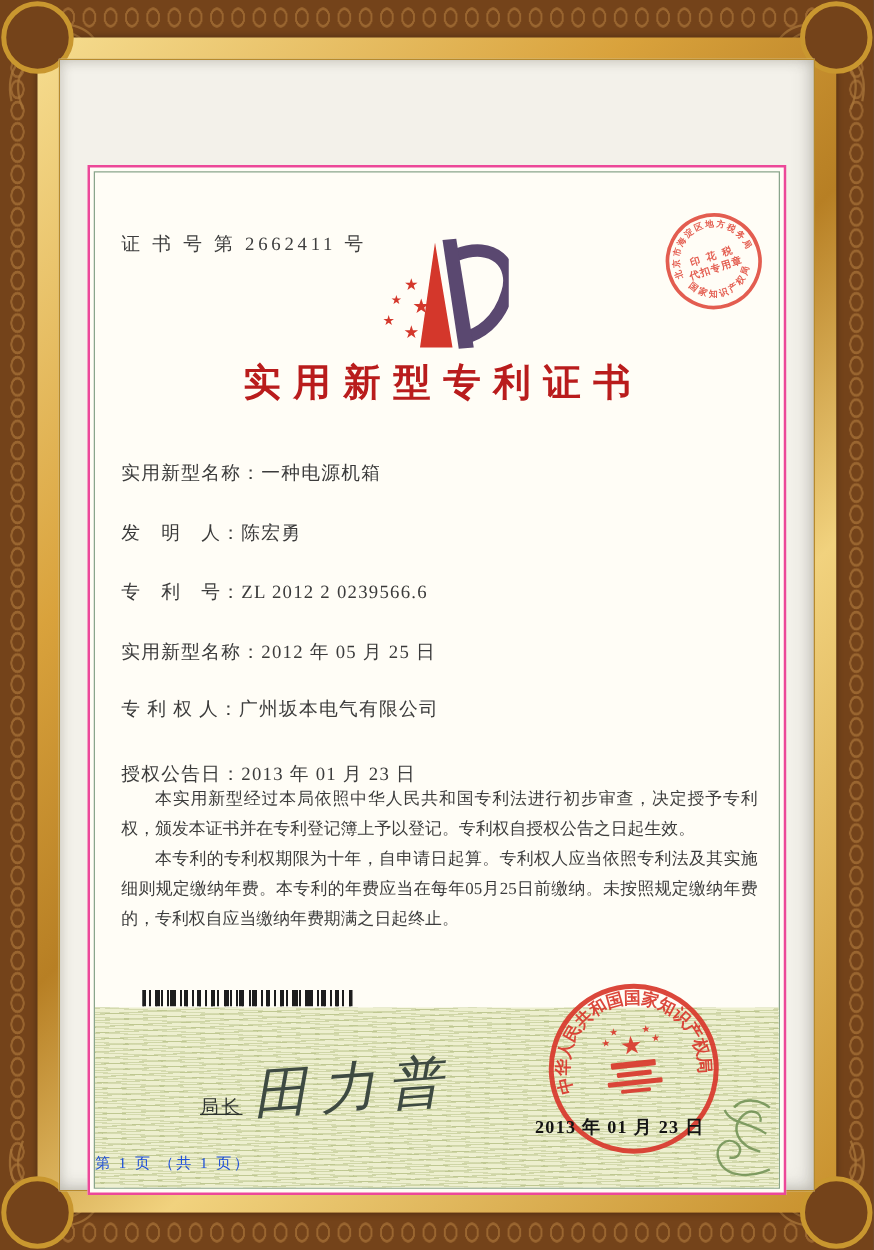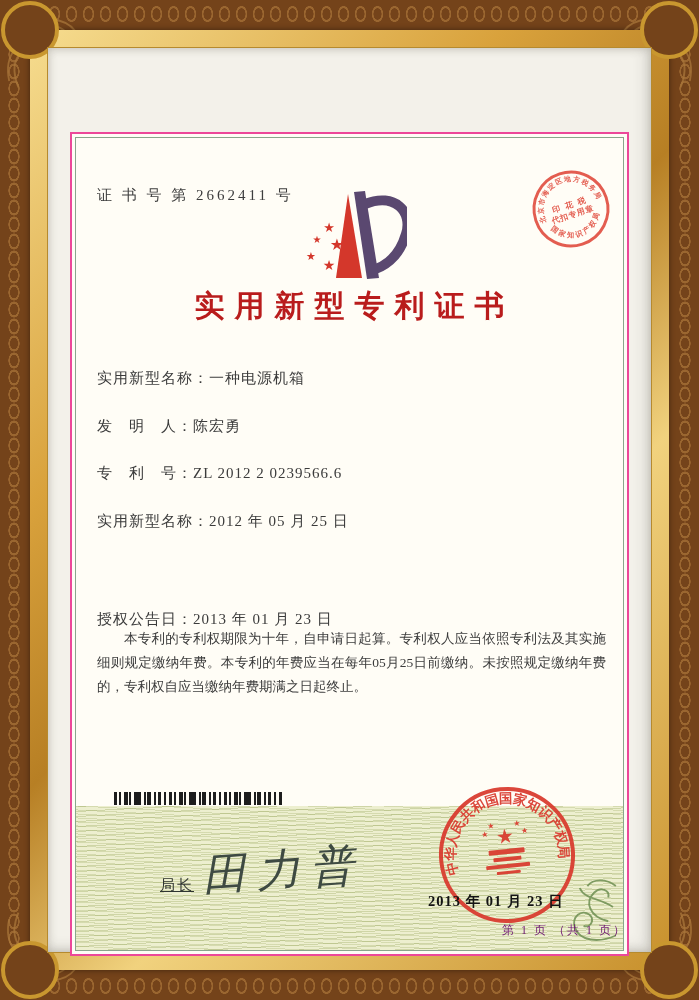--- a/index.html
+++ b/index.html
@@ -52,22 +52,22 @@
      background-image:
        repeating-linear-gradient(90deg,#1d1d1d 0 1.5px,transparent 1.5px 5px),
        repeating-linear-gradient(90deg,#1d1d1d 0 3px,transparent 3px 11px);}
   .sig-prefix{position:absolute;left:88px;top:742px;font-size:15px;color:#2f3531;letter-spacing:2px;text-decoration:underline;}
   .sig-name{position:absolute;left:130px;top:707px;font-size:44px;color:#3e4a42;
      font-style:italic;letter-spacing:10px;transform:rotate(-4deg);
      font-family:"DejaVu Serif","Liberation Serif",serif;}
   .seal{position:absolute;left:363px;top:649px;transform:rotate(-6deg);opacity:.92;}
   .seal-date{position:absolute;left:356px;top:758px;font-size:14.5px;color:#141414;
      letter-spacing:1px;font-weight:600;}
-  .footer-page{position:absolute;left:4px;right:0;top:788px;text-align:right;
-     font-size:12px;color:#701a75;letter-spacing:2px;}
+  .footer-page{position:absolute;left:4px;right:0;top:788px;text-align:left;
+     font-size:12px;color:#1d4ed8;letter-spacing:2px;}
   .tax-stamp{position:absolute;left:457px;top:33px;transform:rotate(-18deg);opacity:.88;}
 </style>
 </head>
 <body>
 
 <div class="stage">
 
   <div class="frame">
     <div class="edge h top"></div>
     <div class="edge h bottom"></div>
@@ -141,23 +141,25 @@
       <text x="16" y="70" font-size="11" fill="#d4372b" text-anchor="middle">★</text>
       <text x="34" y="80" font-size="14" fill="#d4372b" text-anchor="middle">★</text>
     </svg>
 
     <div class="title">实用新型专利证书</div>
 
     <div class="field f0"><span>实用新型名称：</span><span>一种电源机箱</span></div>
     <div class="field f1"><span>发　明　人：</span><span>陈宏勇</span></div>
     <div class="field f2"><span>专　利　号：</span><span>ZL 2012 2 0239566.6</span></div>
     <div class="field f3"><span>实用新型名称：</span><span>2012 年 05 月 25 日</span></div>
+    <div class="field f4"><span>专 利 权 人：</span><span>广州坂本电气有限公司</span></div>
     <div class="field f5"><span>授权公告日：</span><span>2013 年 01 月 23 日</span></div>
 
     <div class="body-text">
+      <p>本实用新型经过本局依照中华人民共和国专利法进行初步审查，决定授予专利权，颁发本证书并在专利登记簿上予以登记。专利权自授权公告之日起生效。</p>
       <p>本专利的专利权期限为十年，自申请日起算。专利权人应当依照专利法及其实施细则规定缴纳年费。本专利的年费应当在每年05月25日前缴纳。未按照规定缴纳年费的，专利权自应当缴纳年费期满之日起终止。</p>
     </div>
 
     <div class="barcode"></div>
 
     <div class="sig-prefix">局长</div>
     <div class="sig-name">田力普</div>
 
     <svg class="seal" width="144" height="144" viewBox="0 0 144 144">
       <circle cx="72" cy="72" r="66" fill="none" stroke="#d9382c" stroke-width="4"></circle>

